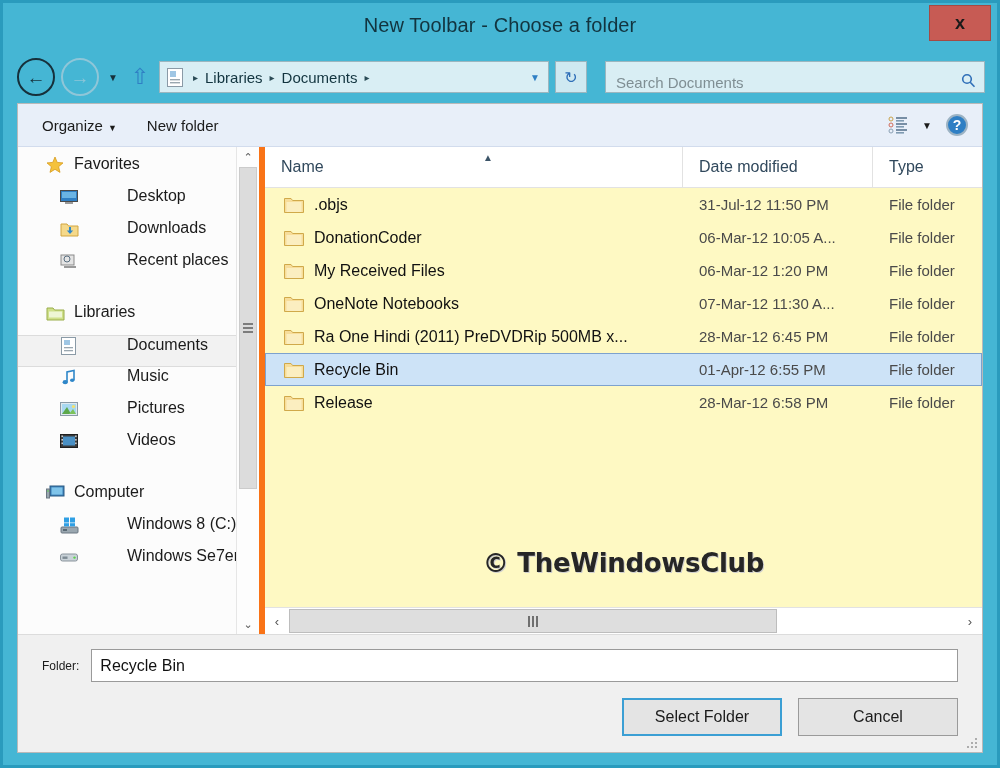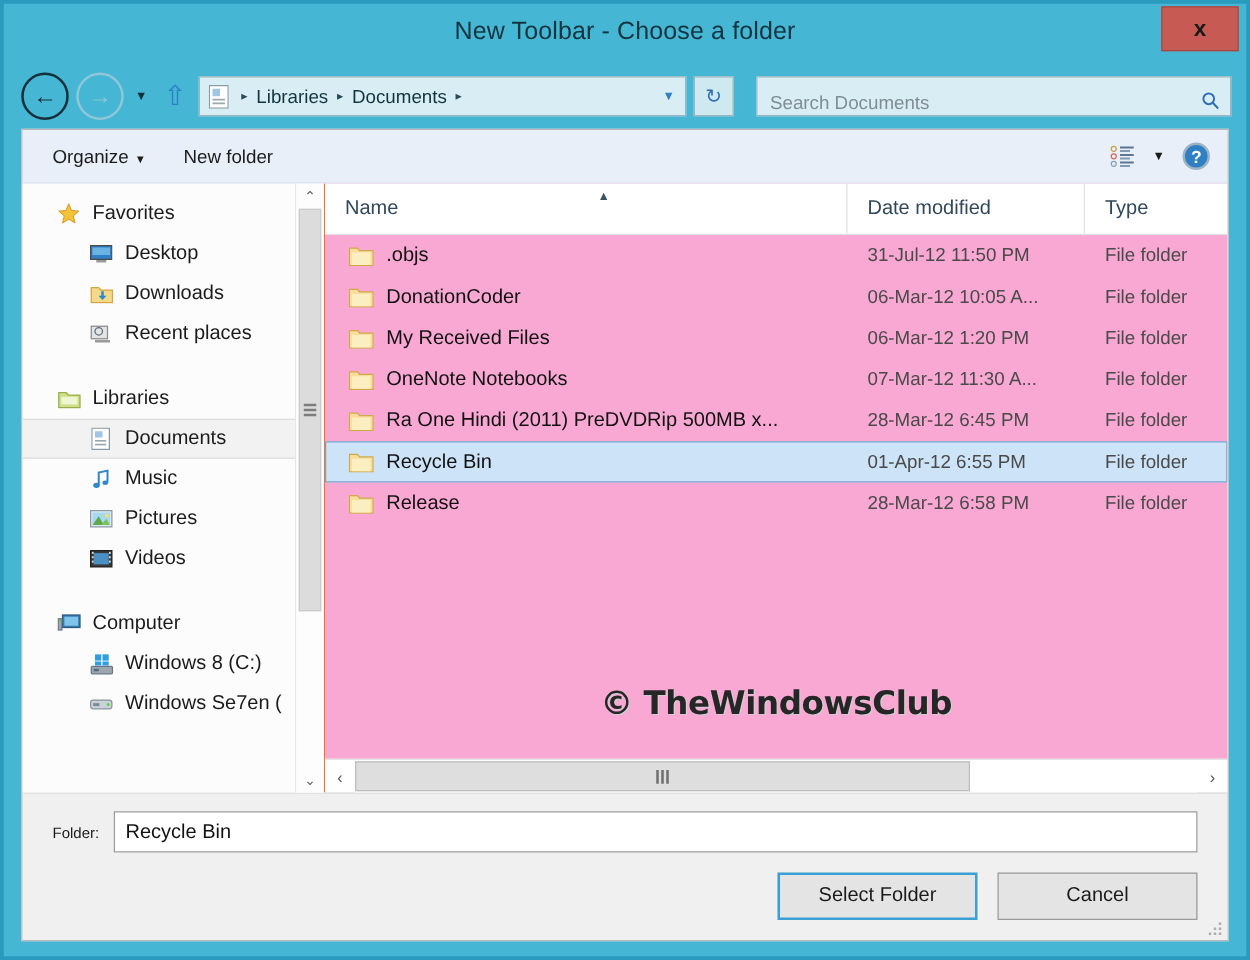--- a/index.html
+++ b/index.html
@@ -241,29 +241,29 @@
     background: #fcfcfc;
     position: relative;
     overflow: hidden;
     padding-top: 8px;
     box-sizing: border-box;
   }
   .tree-group { margin-bottom: 2px; }
   .tree-row {
     height: 32px;
     display: flex;
-    align-items: center;
+    align-items: flex-start;
     font-size: 16px;
     color: #1b1b1b;
     cursor: pointer;
     padding-left: 26px;
     box-sizing: border-box;
     white-space: nowrap;
   }
-  .tree-row.child { padding-left: 52px; }
+  .tree-row.child { padding-left: 40px; gap: 39px; }
   .tree-row.selected {
     background: #f2f2f2;
     border: 1px solid #dcdcdc;
     border-left: none; border-right: none;
   }
   .tree-icon {
     width: 22px;
     height: 20px;
     margin-right: 8px;
     flex: 0 0 auto;
@@ -311,22 +311,22 @@
     display: flex; flex-direction: column; gap: 2px;
   }
   .grip-h span { display: block; height: 2px; background: #7d7d7d; }
 
   
   #list-area {
     flex: 1 1 auto;
     display: flex;
     flex-direction: column;
     min-width: 0;
-    background: #f9a8d4;
-    border-left: 1px solid #f97316;
+    background: #fef9c3;
+    border-left: 6px solid #f97316;
   }
   #col-header {
     height: 40px;
     flex: 0 0 auto;
     display: flex;
     align-items: center;
     background: #fff;
     border-bottom: 1px solid #e2e2e2;
     position: relative;
   }

